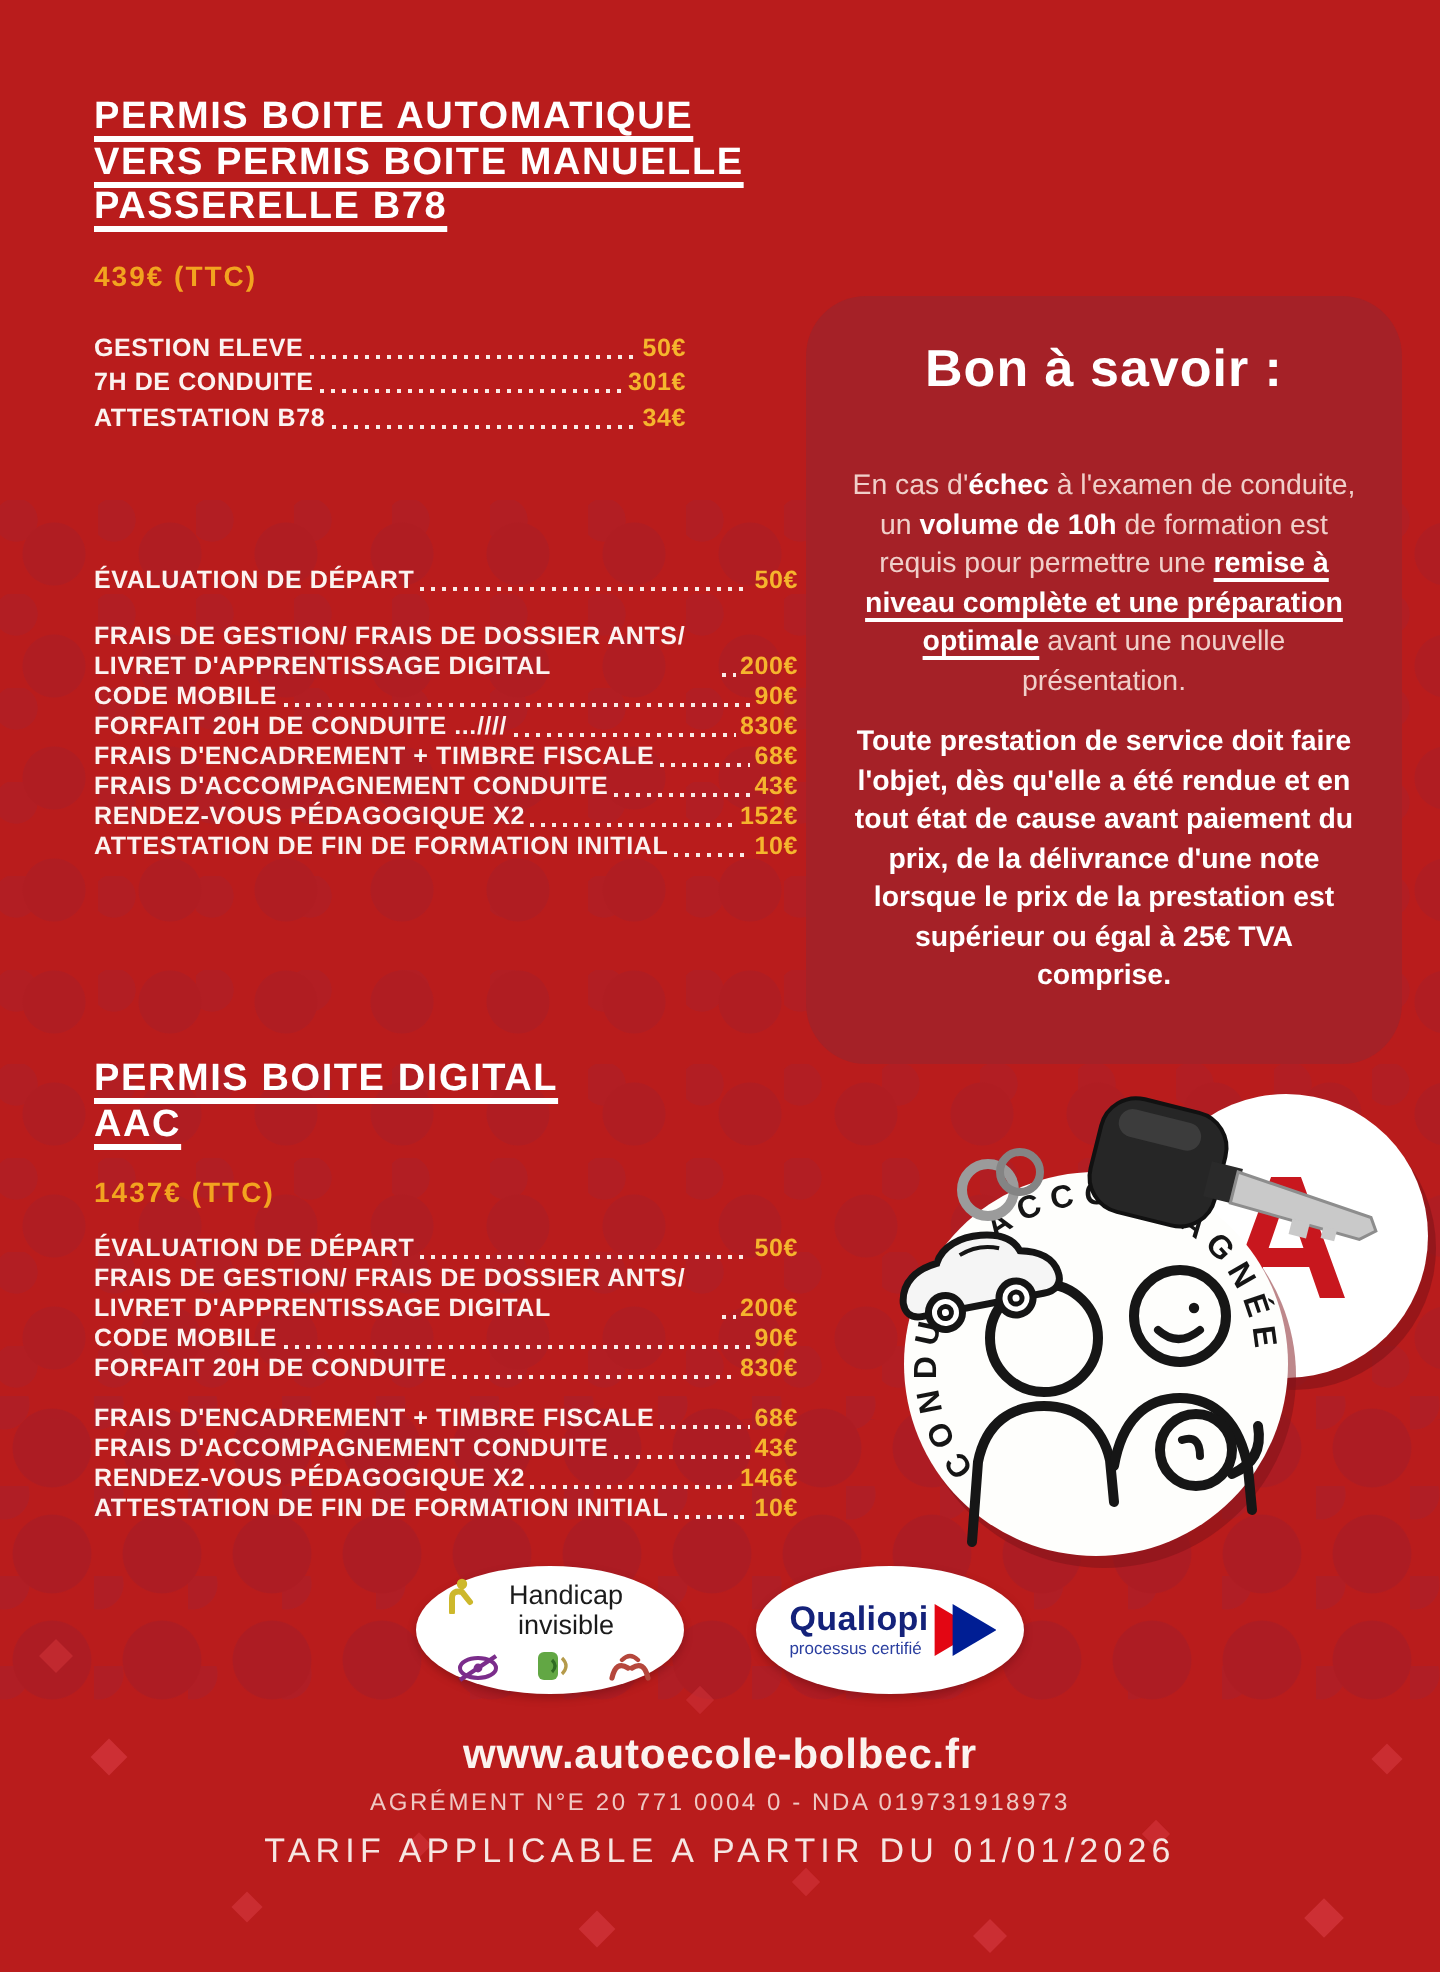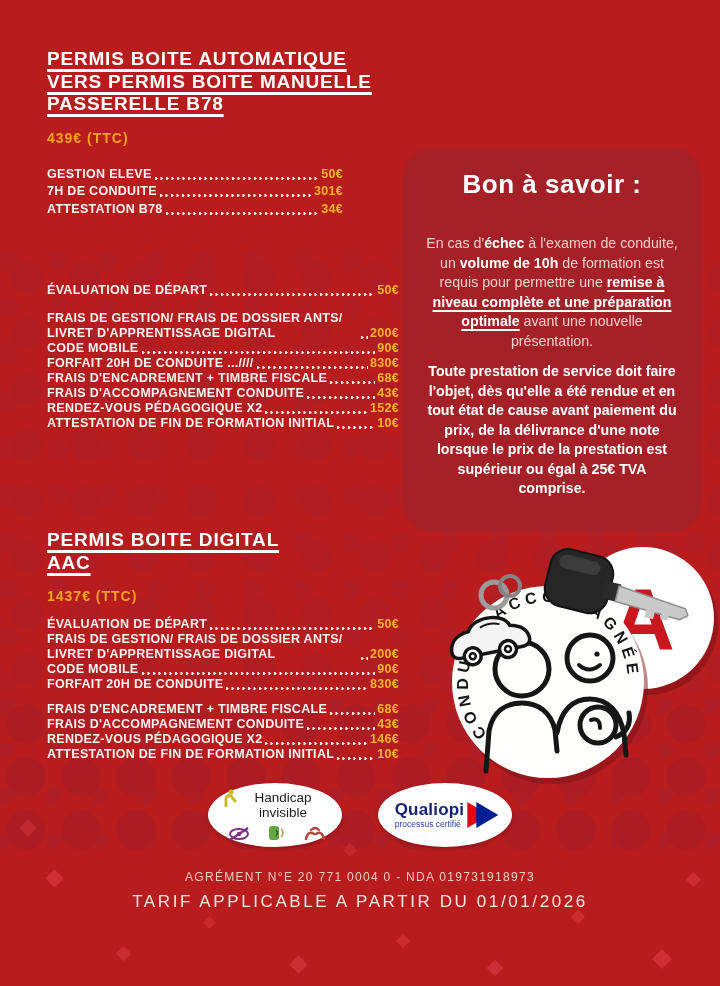--- a/index.html
+++ b/index.html
@@ -345,17 +345,18 @@
         </div>
         <div class="q-arrows">
           <span class="tri red"></span>
             <span class="tri blue"></span>
         </div>
       </div>
     </div>
   </div>
 
   <footer class="footer">
+    <div class="f-site">www.autoecole-bolbec.fr</div>
     <div class="f-agrement">AGRÉMENT N°E 20 771 0004 0 - NDA 019731918973</div>
     <div class="f-tarif">TARIF APPLICABLE A PARTIR DU 01/01/2026</div>
   </footer>
 
 </div>
 
 </body></html>

